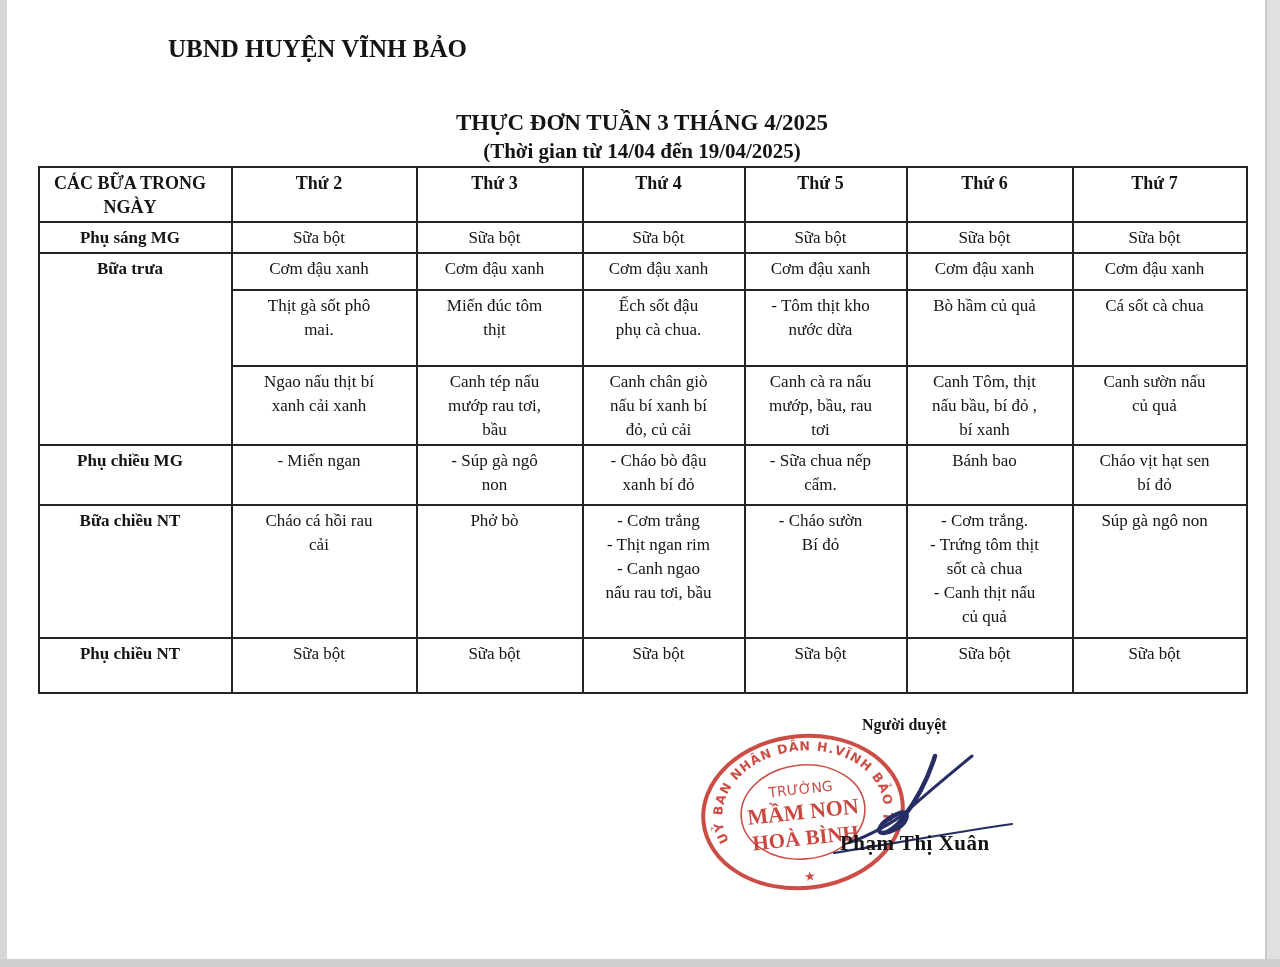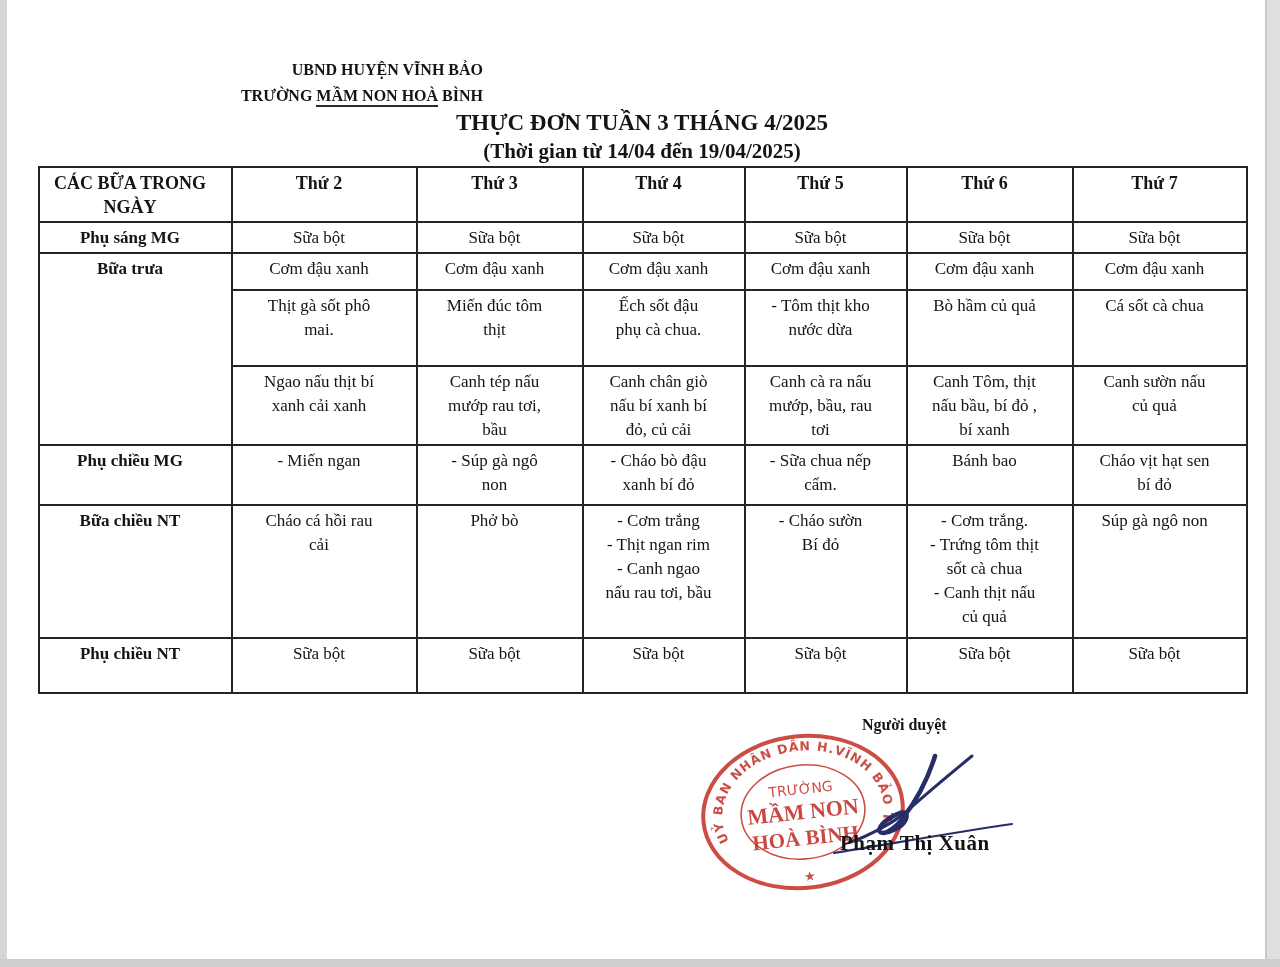--- a/index.html
+++ b/index.html
@@ -5,21 +5,21 @@
   html,body{margin:0;padding:0;background:#ffffff;}
   .sheet{
     position:relative;width:1280px;height:967px;background:#ffffff;overflow:hidden;
     font-family:"Liberation Serif","DejaVu Serif",serif;color:#141414;
   }
   
   .edge-left{position:absolute;left:0;top:0;width:7px;height:967px;background:#d6d6d6;}
   .edge-right{position:absolute;right:0;top:0;width:13px;height:967px;background:#e0e0e0;border-left:2px solid #c8c8c8;}
   .edge-bottom{position:absolute;left:0;bottom:0;width:1280px;height:8px;background:#cecece;}
 
-  .org-block{position:absolute;left:168px;top:57px;width:315px;text-align:right;font-weight:bold;font-size:16px;line-height:26px;}
+  .org-block{position:absolute;left:168px;top:36px;width:315px;text-align:left;font-weight:bold;font-size:25px;line-height:26px;}
   .org-underline{border-bottom:2px solid #2a2a2a;padding-bottom:1px;}
 
   .title-block{position:absolute;left:38px;top:108px;width:1208px;text-align:center;}
   .title-main{font-weight:bold;font-size:23px;line-height:30px;}
   .title-period{font-weight:bold;font-size:21px;line-height:27px;}
 
   table.menu{
     position:absolute;left:38px;top:166px;width:1208px;
     border-collapse:collapse;table-layout:fixed;
   }
@@ -46,21 +46,20 @@
 <body>
 
 <div class="sheet">
 
   <div class="edge-left"></div>
   <div class="edge-right"></div>
   <div class="edge-bottom"></div>
 
   <div class="org-block">
     <div>UBND HUYỆN VĨNH BẢO</div>
-    <div><span>TRƯỜNG </span><span class="org-underline">MẦM NON HOÀ</span><span> BÌNH</span></div>
   </div>
 
   <div class="title-block">
     <div class="title-main">THỰC ĐƠN TUẦN 3 THÁNG 4/2025</div>
     <div class="title-period">(Thời gian từ 14/04 đến 19/04/2025)</div>
   </div>
 
   <table class="menu">
     <colgroup>
       <col style="width:193px">

